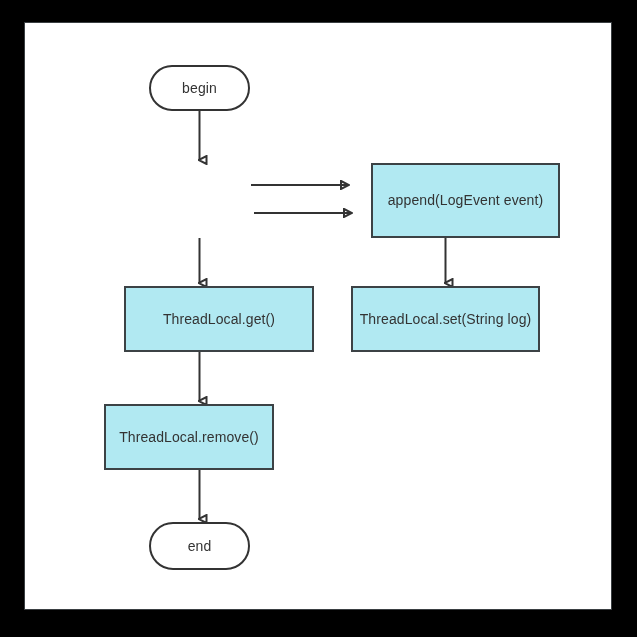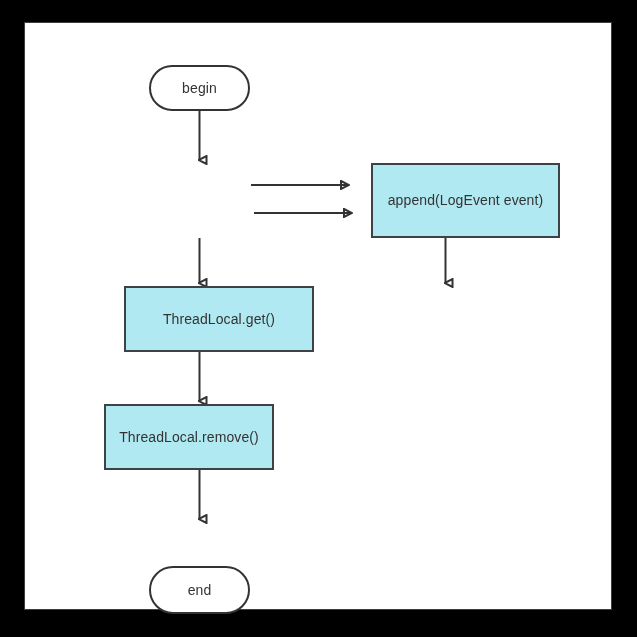--- a/index.html
+++ b/index.html
@@ -135,23 +135,26 @@
 
 
     <div class="node process accent" style="left:371px; top:163px; width:189px; height:75px;">
       <span class="node-label">append(LogEvent event)</span>
     </div>
 
     <div class="node process accent" style="left:104px; top:286px; width:190px; height:66px;margin-left:20px;">
       <span class="node-label">ThreadLocal.get()</span>
     </div>
 
+    <div class="node process accent" style="left:351px; top:286px; width:189px; height:66px;">
+      <span class="node-label">ThreadLocal.set(String log)</span>
+    </div>
 
     <div class="node process accent" style="left:104px; top:404px; width:170px; height:66px;">
       <span class="node-label">ThreadLocal.remove()</span>
     </div>
 
-    <div class="node terminator" style="left:149px; top:522px; width:101px; height:48px;margin-top:44px;">
+    <div class="node terminator" style="left:149px; top:522px; width:101px; height:48px;">
       <span class="node-label">end</span>
     </div>
 
   </div>
 </div>
 
 </body></html>

